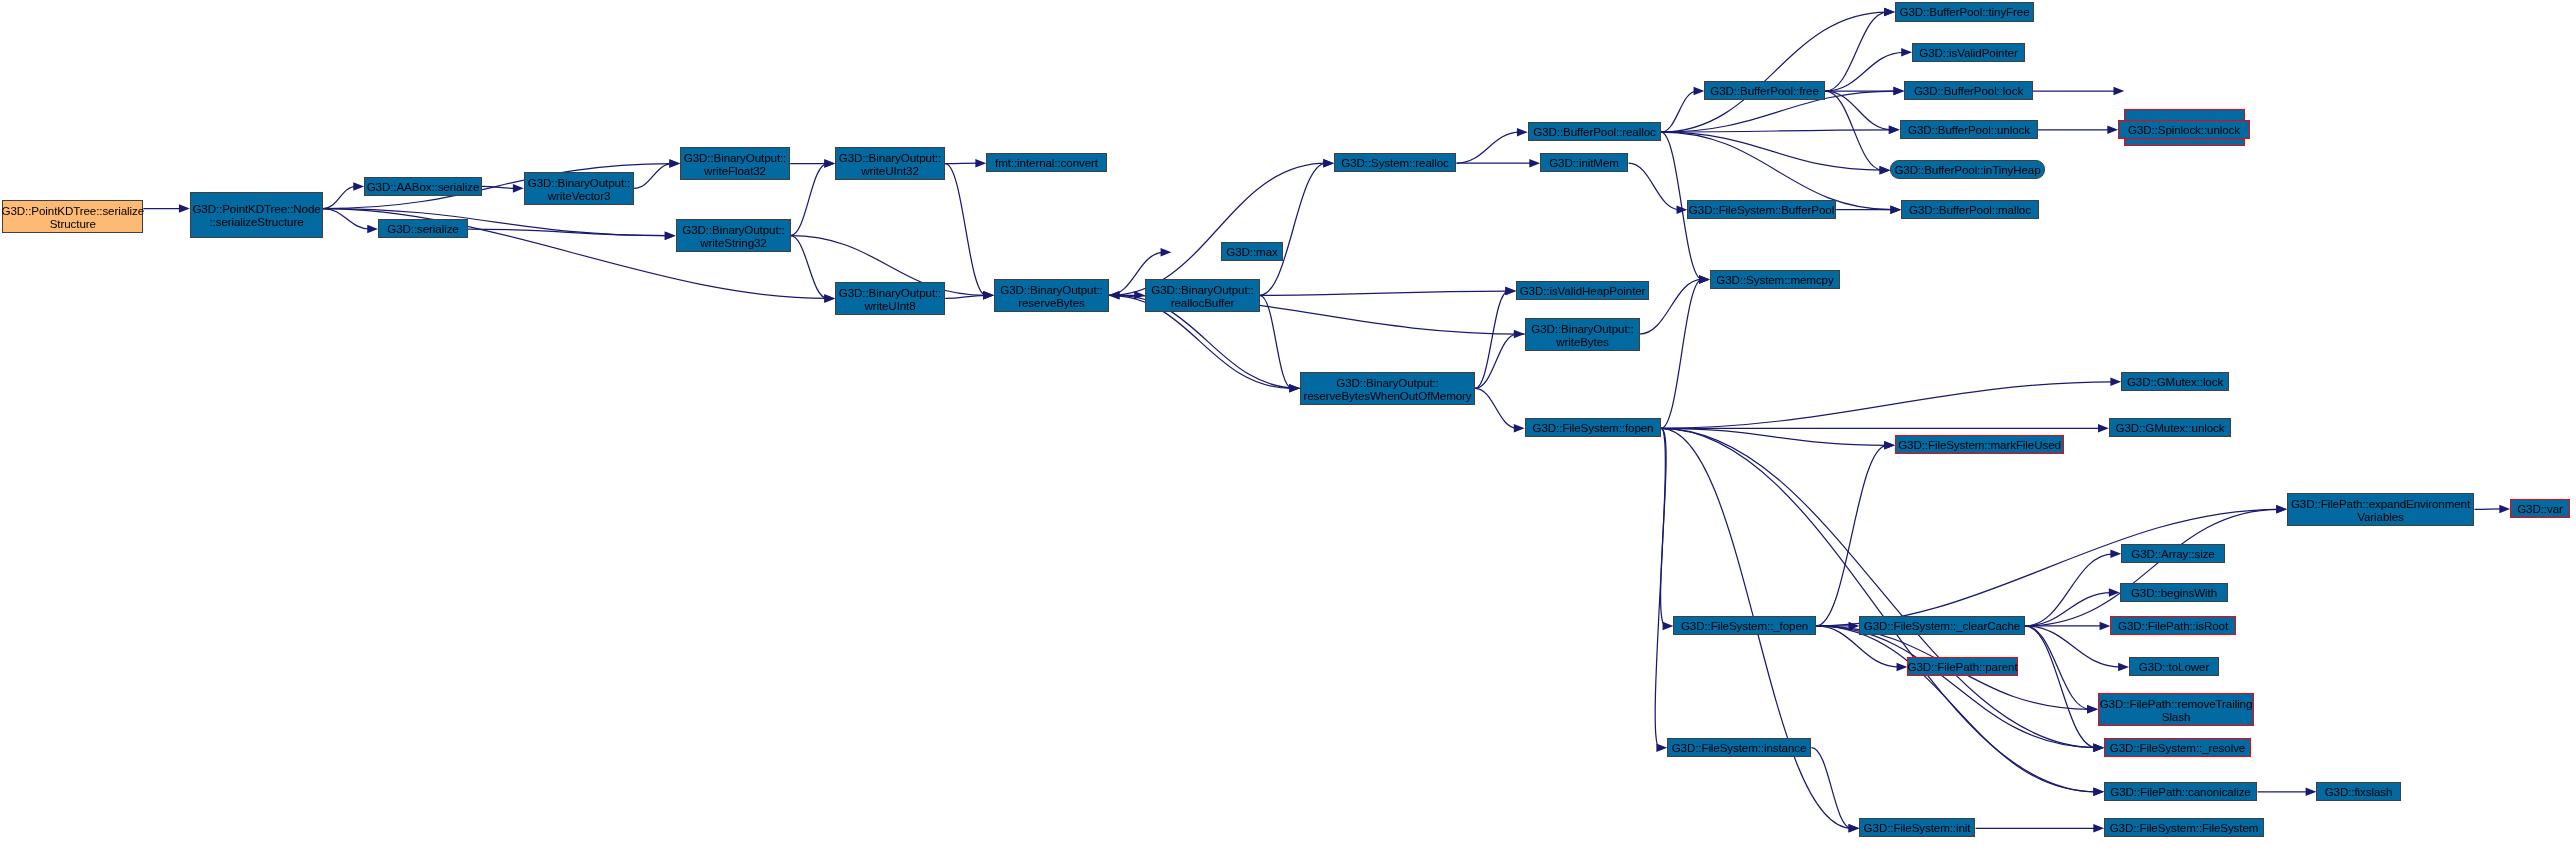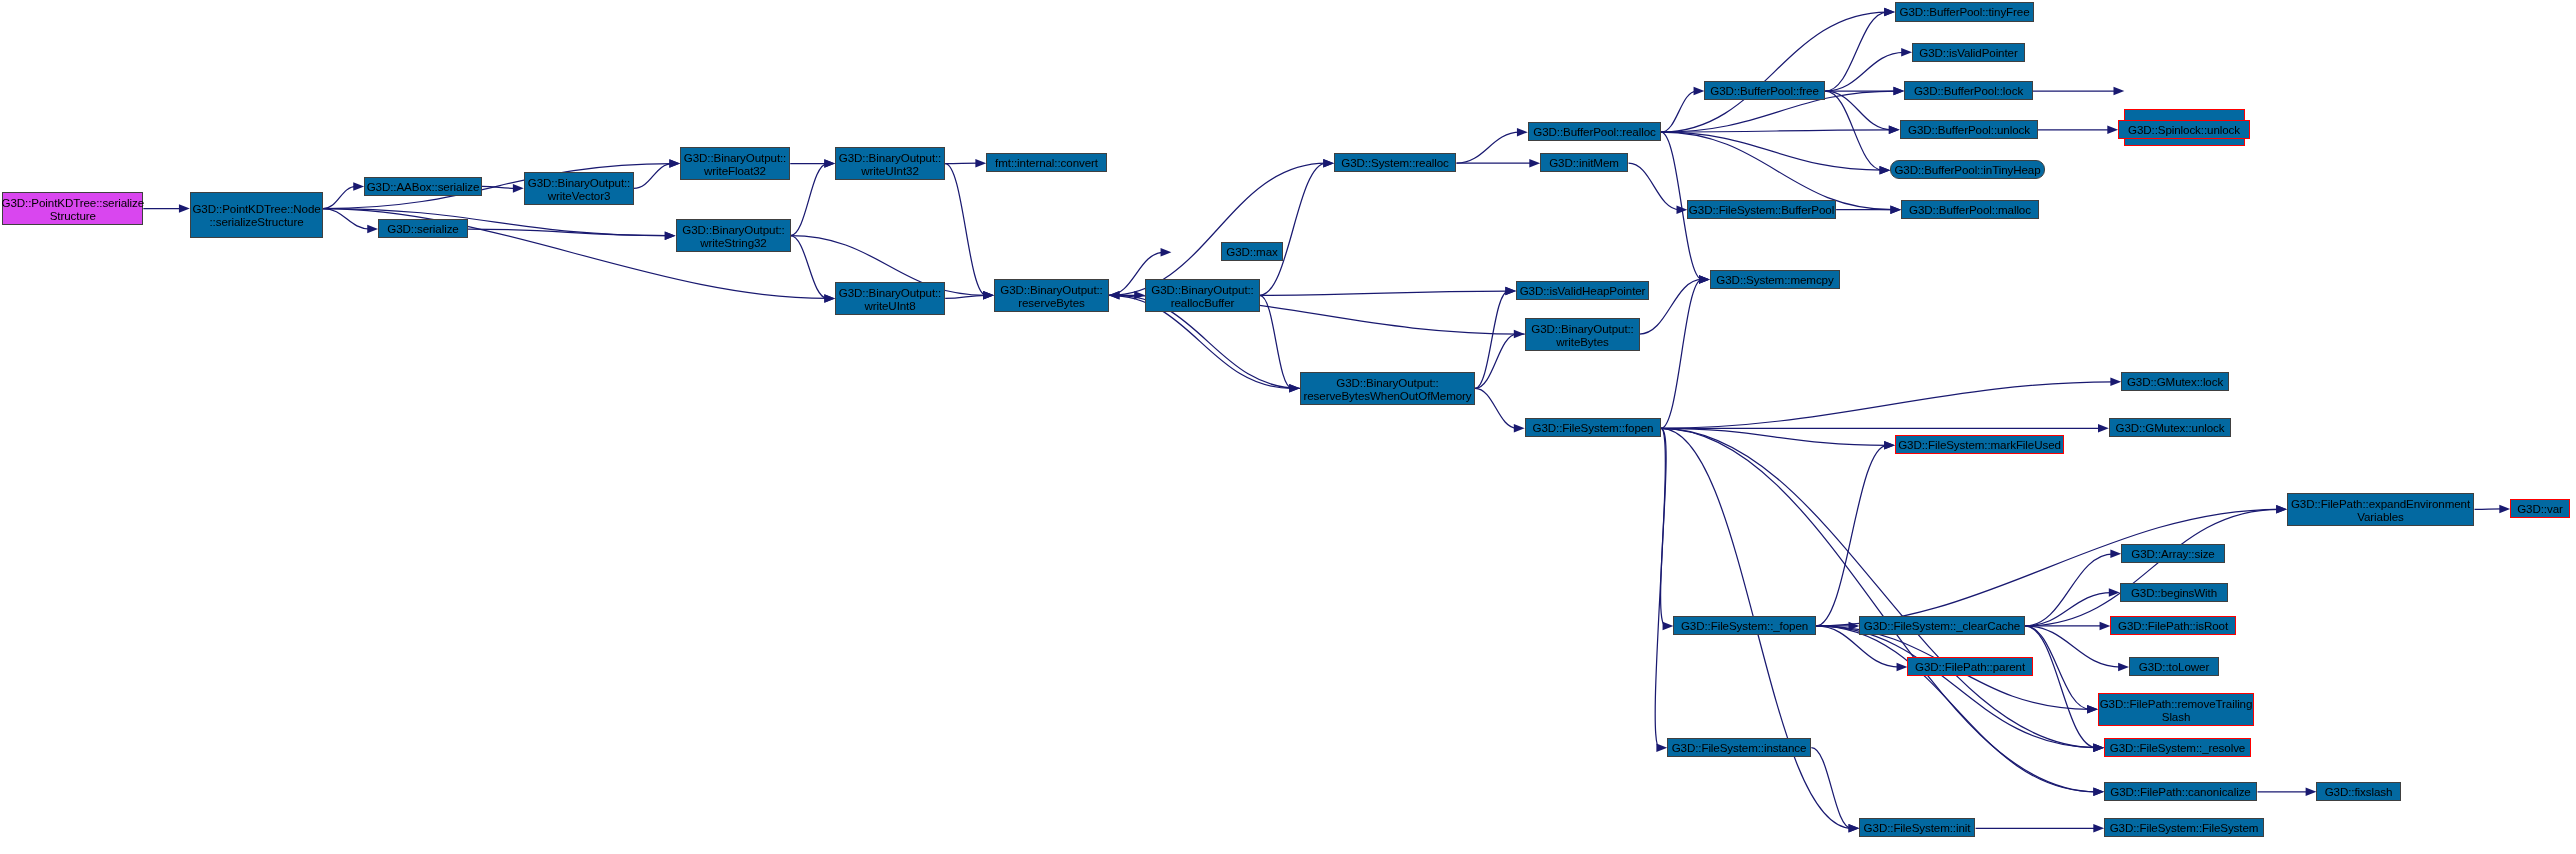--- a/index.html
+++ b/index.html
@@ -15,21 +15,21 @@
     text-align:center;
     color:#000000;
     font-size:11.6px;
     line-height:13px;
     white-space:pre-line;
     letter-spacing:-0.1px;
     padding:0 3.1px;
   }
   .node.thick{border:1.5px solid #404040;}
   .node.red{border:1.5px solid #ff0000;}
-  .node.root{background:#d946ef;border:1.5px solid #404040;}
+  .node.root{background:#fdba74;border:1.5px solid #404040;margin-top:8px;}
   .edge-path{fill:none;stroke:#191970;stroke-width:1.6px;}
   .edge-head{fill:#191970;stroke:none;}
 </style>
 </head>
 <body>
 
 <div id="canvas">
   <svg class="edges" id="edge-layer" viewBox="0 0 3325 1103" preserveAspectRatio="none">
       <path class="edge-path" d="M185,269 C207.5,269 212.5,269 235,269"></path>
       <polygon class="edge-head" points="245,269 231,274.5 231,263.5"></polygon>
@@ -228,21 +228,21 @@
       <div class="node thick" style="left: 2109px; top: 418px; width: 122px; height: 19.4px;">G3D::GMutex::unlock</div>
       <div class="node thick" style="left: 2287px; top: 493px; width: 187px; height: 33px;">G3D::FilePath::expandEnvironment
 Variables</div>
       <div class="node red" style="left: 2510px; top: 499px; width: 60px; height: 19.4px;">G3D::var</div>
       <div class="node thick" style="left: 1673px; top: 616px; width: 143px; height: 19.4px;">G3D::FileSystem::_fopen</div>
       <div class="node thick" style="left: 1859px; top: 616px; width: 166px; height: 19.4px;">G3D::FileSystem::_clearCache</div>
       <div class="node" style="left: 2121px; top: 544px; width: 104px; height: 19.4px;">G3D::Array::size</div>
       <div class="node" style="left: 2120px; top: 583px; width: 108px; height: 19.4px;">G3D::beginsWith</div>
       <div class="node red" style="left: 2110px; top: 616px; width: 126px; height: 19.4px;">G3D::FilePath::isRoot</div>
       <div class="node" style="left: 2129px; top: 657px; width: 90px; height: 19.4px;">G3D::toLower</div>
-      <div class="node red" style="left: 1907px; top: 657px; width: 126px; height: 19.4px;">G3D::FilePath::parent</div>
+      <div class="node red" style="left: 1907px; top: 657px; width: 111px; height: 19.4px;">G3D::FilePath::parent</div>
       <div class="node red" style="left: 2098px; top: 693px; width: 156px; height: 33px;">G3D::FilePath::removeTrailing
 Slash</div>
       <div class="node red" style="left: 2104px; top: 738px; width: 147px; height: 19.4px;">G3D::FileSystem::_resolve</div>
       <div class="node" style="left: 1667px; top: 738px; width: 144px; height: 19.4px;">G3D::FileSystem::instance</div>
       <div class="node thick" style="left: 2104px; top: 782px; width: 153px; height: 19.4px;">G3D::FilePath::canonicalize</div>
       <div class="node thick" style="left: 2316px; top: 782px; width: 85px; height: 19.4px;">G3D::fixslash</div>
       <div class="node" style="left: 1859px; top: 818px; width: 116px; height: 19.4px;">G3D::FileSystem::init</div>
       <div class="node thick" style="left: 2104px; top: 818px; width: 160px; height: 19.4px;">G3D::FileSystem::FileSystem</div>
     </div>
 </div>

